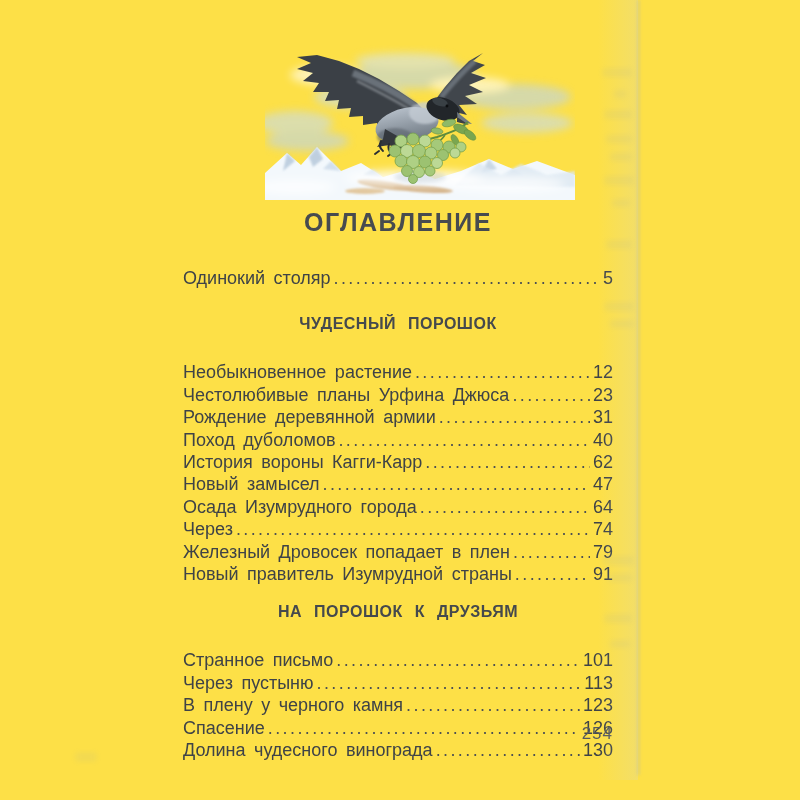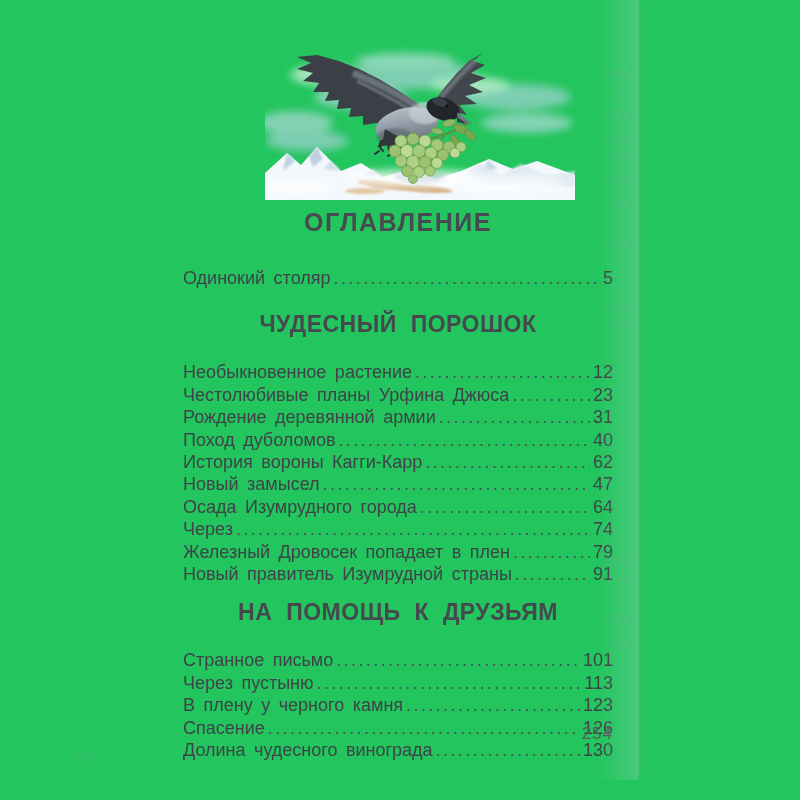--- a/index.html
+++ b/index.html
@@ -1,26 +1,26 @@
 <!DOCTYPE html>
 <html><head>
 <meta charset="utf-8">
 <style>
   html,body { margin:0; padding:0; background:#ffffff; }
   body { width:800px; height:800px; font-family:"Liberation Sans", sans-serif; }
-  .sheet { position:relative; width:800px; height:800px; background:#22c55e; overflow:hidden; }
+  .sheet { position:relative; width:800px; height:800px; background:#fde047; overflow:hidden; }
 
   .illus { position:absolute; left:265px; top:45px; width:310px; height:155px; filter:blur(0.3px); }
 
   .content { position:absolute; left:183px; top:209px; width:430px; color:#3f4347; }
   h1.title { margin:0; font-size:25px; line-height:26px; font-weight:bold; text-align:center;
              letter-spacing:1.5px; color:#474b4f; }
 
   #toc > .toc-block.pre { margin-top:32px; }
-  #toc > h2.sec { margin:22px 0 0 0; font-size:23px; line-height:26px; font-weight:bold;
+  #toc > h2.sec { margin:22px 0 0 0; font-size:16px; line-height:26px; font-weight:bold;
                   text-align:center; letter-spacing:0.5px; word-spacing:7px; color:#45494d; }
   #toc > h2.sec ~ h2.sec { margin-top:14px; }
   #toc > .toc-block { margin-top:24px; }
 
   .toc-row { display:flex; align-items:baseline; font-size:18px; line-height:22.4px;
              word-spacing:3.5px; color:#3f4347; }
   .toc-row .t { white-space:nowrap; }
   .toc-row .leader { flex:1 1 auto; overflow:hidden; white-space:nowrap; margin:0 3px;
                      color:#4c5054; letter-spacing:2.4px; word-spacing:0; }
   .toc-row .leader::after {
@@ -229,21 +229,21 @@
     <span class="leader"></span>
     <span class="p">79</span>
   </div>
 
   <div class="toc-row">
     <span class="t">Новый правитель Изумрудной страны</span>
     <span class="leader"></span>
     <span class="p">91</span>
   </div>
 </div>
-  <h2 class="sec">НА ПОМОЩЬ К ДРУЗЬЯМ</h2>
+  <h2 class="sec">НА ПОРОШОК К ДРУЗЬЯМ</h2>
 <div class="toc-block">
   <div class="toc-row">
     <span class="t">Странное письмо</span>
     <span class="leader"></span>
     <span class="p">101</span>
   </div>
 
   <div class="toc-row">
     <span class="t">Через пустыню</span>
     <span class="leader"></span>

